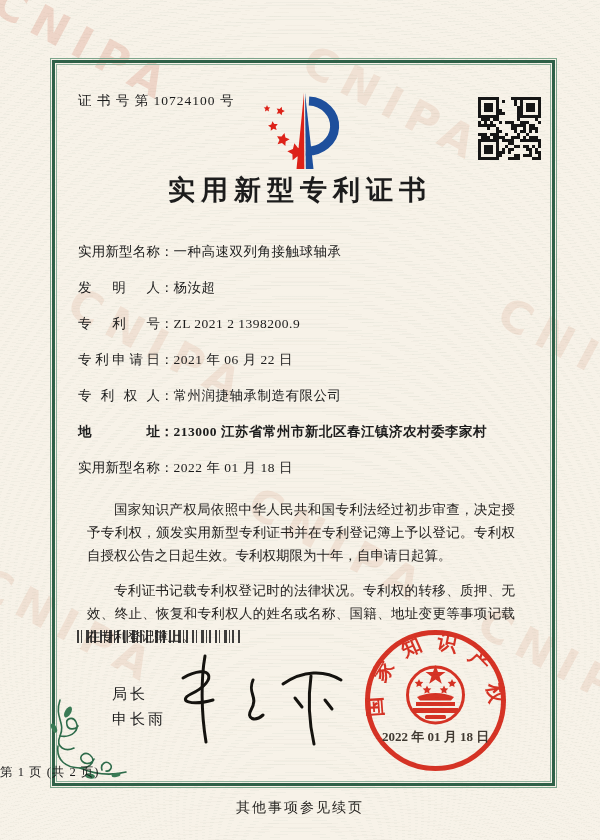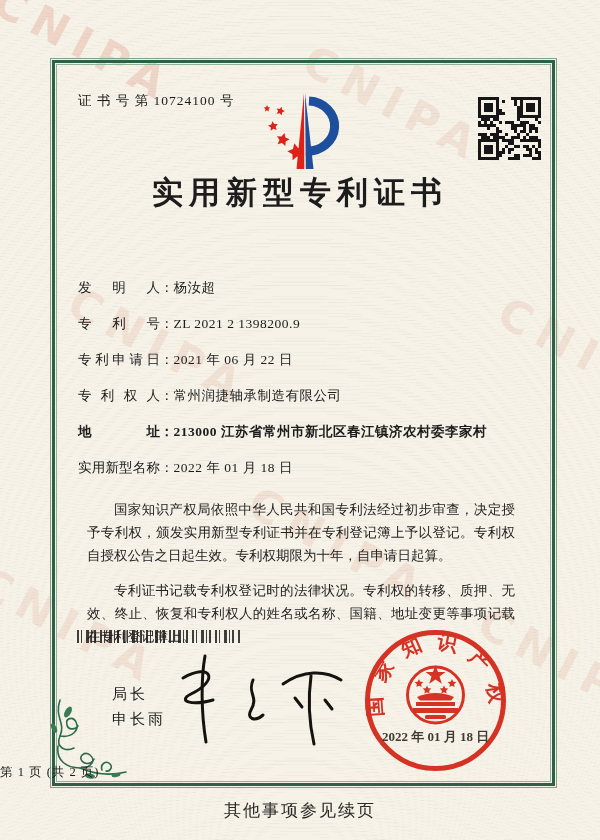--- a/index.html
+++ b/index.html
@@ -18,42 +18,42 @@
     transform:rotate(28deg); white-space:nowrap; pointer-events:none;
   }
   .wm.strong{color:rgba(214,130,108,0.26);}
   .frame-outer{position:absolute; left:50px; top:58px; width:505px; height:728px; border:1px solid #7da58c;}
   .frame-mid{position:absolute; inset:1px; border:3px solid #2e6047;}
   .frame-inner{position:absolute; inset:1px; border:1px solid #8fb29c;}
   .cert-no{position:absolute; left:78px; top:92px; font-size:13.5px; letter-spacing:1px;}
   .logo{position:absolute; left:252px; top:90px; width:100px; height:82px;}
   .qr{position:absolute; left:478px; top:97px; width:63px; height:63px;}
   .title{position:absolute; left:0; top:172px; width:600px; text-align:center;
-         font-size:31px; font-weight:bold; letter-spacing:6px;}
+         font-size:27px; font-weight:bold; letter-spacing:6px;}
   .row{position:absolute; left:78px; width:452px; font-size:13.5px; line-height:18px; white-space:nowrap;}
   .lbl{display:inline-block; width:82px; text-align:justify; text-align-last:justify; vertical-align:top;}
   .colon{display:inline-block; vertical-align:top;}
   .val{display:inline-block; vertical-align:top; letter-spacing:0.5px;}
   .grp2{position:absolute; left:232px; top:0; white-space:nowrap;}
   .paras{position:absolute; left:75px; top:486px; width:452px; font-size:13.5px;
          line-height:23px; text-align:justify; color:#242220;}
   .paras p{margin:12px; text-indent:2em;}
   .barcode{position:absolute; left:77px; top:630px; width:163px; height:13px;
     background:repeating-linear-gradient(90deg,
       #1e1e1e 0 2px, transparent 2px 4px,
       #1e1e1e 4px 5px, transparent 5px 9px,
       #1e1e1e 9px 12px, transparent 12px 14px,
       #1e1e1e 14px 15px, transparent 15px 17px,
       #1e1e1e 17px 19px, transparent 19px 23px);
     opacity:0.85;}
   .officer{position:absolute; left:88px; top:682px; font-size:15px; letter-spacing:3px; line-height:25px;margin-left:24px;}
   .sig{position:absolute; left:165px; top:650px; width:190px; height:98px;}
   .seal{position:absolute; left:362px; top:627px; width:147px; height:147px; opacity:0.95; mix-blend-mode:multiply;}
   .page-info{position:absolute; left:0; top:764px; width:600px; text-align:left; font-size:12.5px; letter-spacing:1px;}
-  .note{position:absolute; left:0; top:799px; width:600px; text-align:center; font-size:17px; letter-spacing:2px; color:#2a2825;}
+  .note{position:absolute; left:0; top:799px; width:600px; text-align:center; font-size:14px; letter-spacing:2px; color:#2a2825;}
   .ornament{position:absolute; left:46px; top:698px; width:92px; height:86px;}
 </style>
 </head>
 <body>
 
 <div id="page">
 
   <div class="wm strong" style="left:-15px; top:18px;">CNIPA</div>
   <div class="wm" style="left:295px; top:78px;">CNIPA</div>
   <div class="wm" style="left:60px;  top:320px;">CNIPA</div>
@@ -311,20 +311,23 @@
         <rect x="33" y="60" width="3" height="3"></rect>
         <rect x="36" y="60" width="3" height="3"></rect>
         <rect x="39" y="60" width="3" height="3"></rect>
         <rect x="54" y="60" width="3" height="3"></rect>
         <rect x="57" y="60" width="3" height="3"></rect>
         <rect x="60" y="60" width="3" height="3"></rect>
       </svg></div>
 
   <div class="title">实用新型专利证书</div>
 
+  <div class="row" style="top:243px;">
+    <span class="lbl">实用新型名称</span><span class="colon">：</span><span class="val">一种高速双列角接触球轴承</span>
+  </div>
   <div class="row" style="top:279px;">
     <span class="lbl">发明人</span><span class="colon">：</span><span class="val">杨汝超</span>
   </div>
   <div class="row" style="top:315px;">
     <span class="lbl">专利号</span><span class="colon">：</span><span class="val">ZL 2021 2 1398200.9</span>
   </div>
   <div class="row" style="top:351px;">
     <span class="lbl">专利申请日</span><span class="colon">：</span><span class="val">2021 年 06 月 22 日</span>
   </div>
   <div class="row" style="top:387px;">

